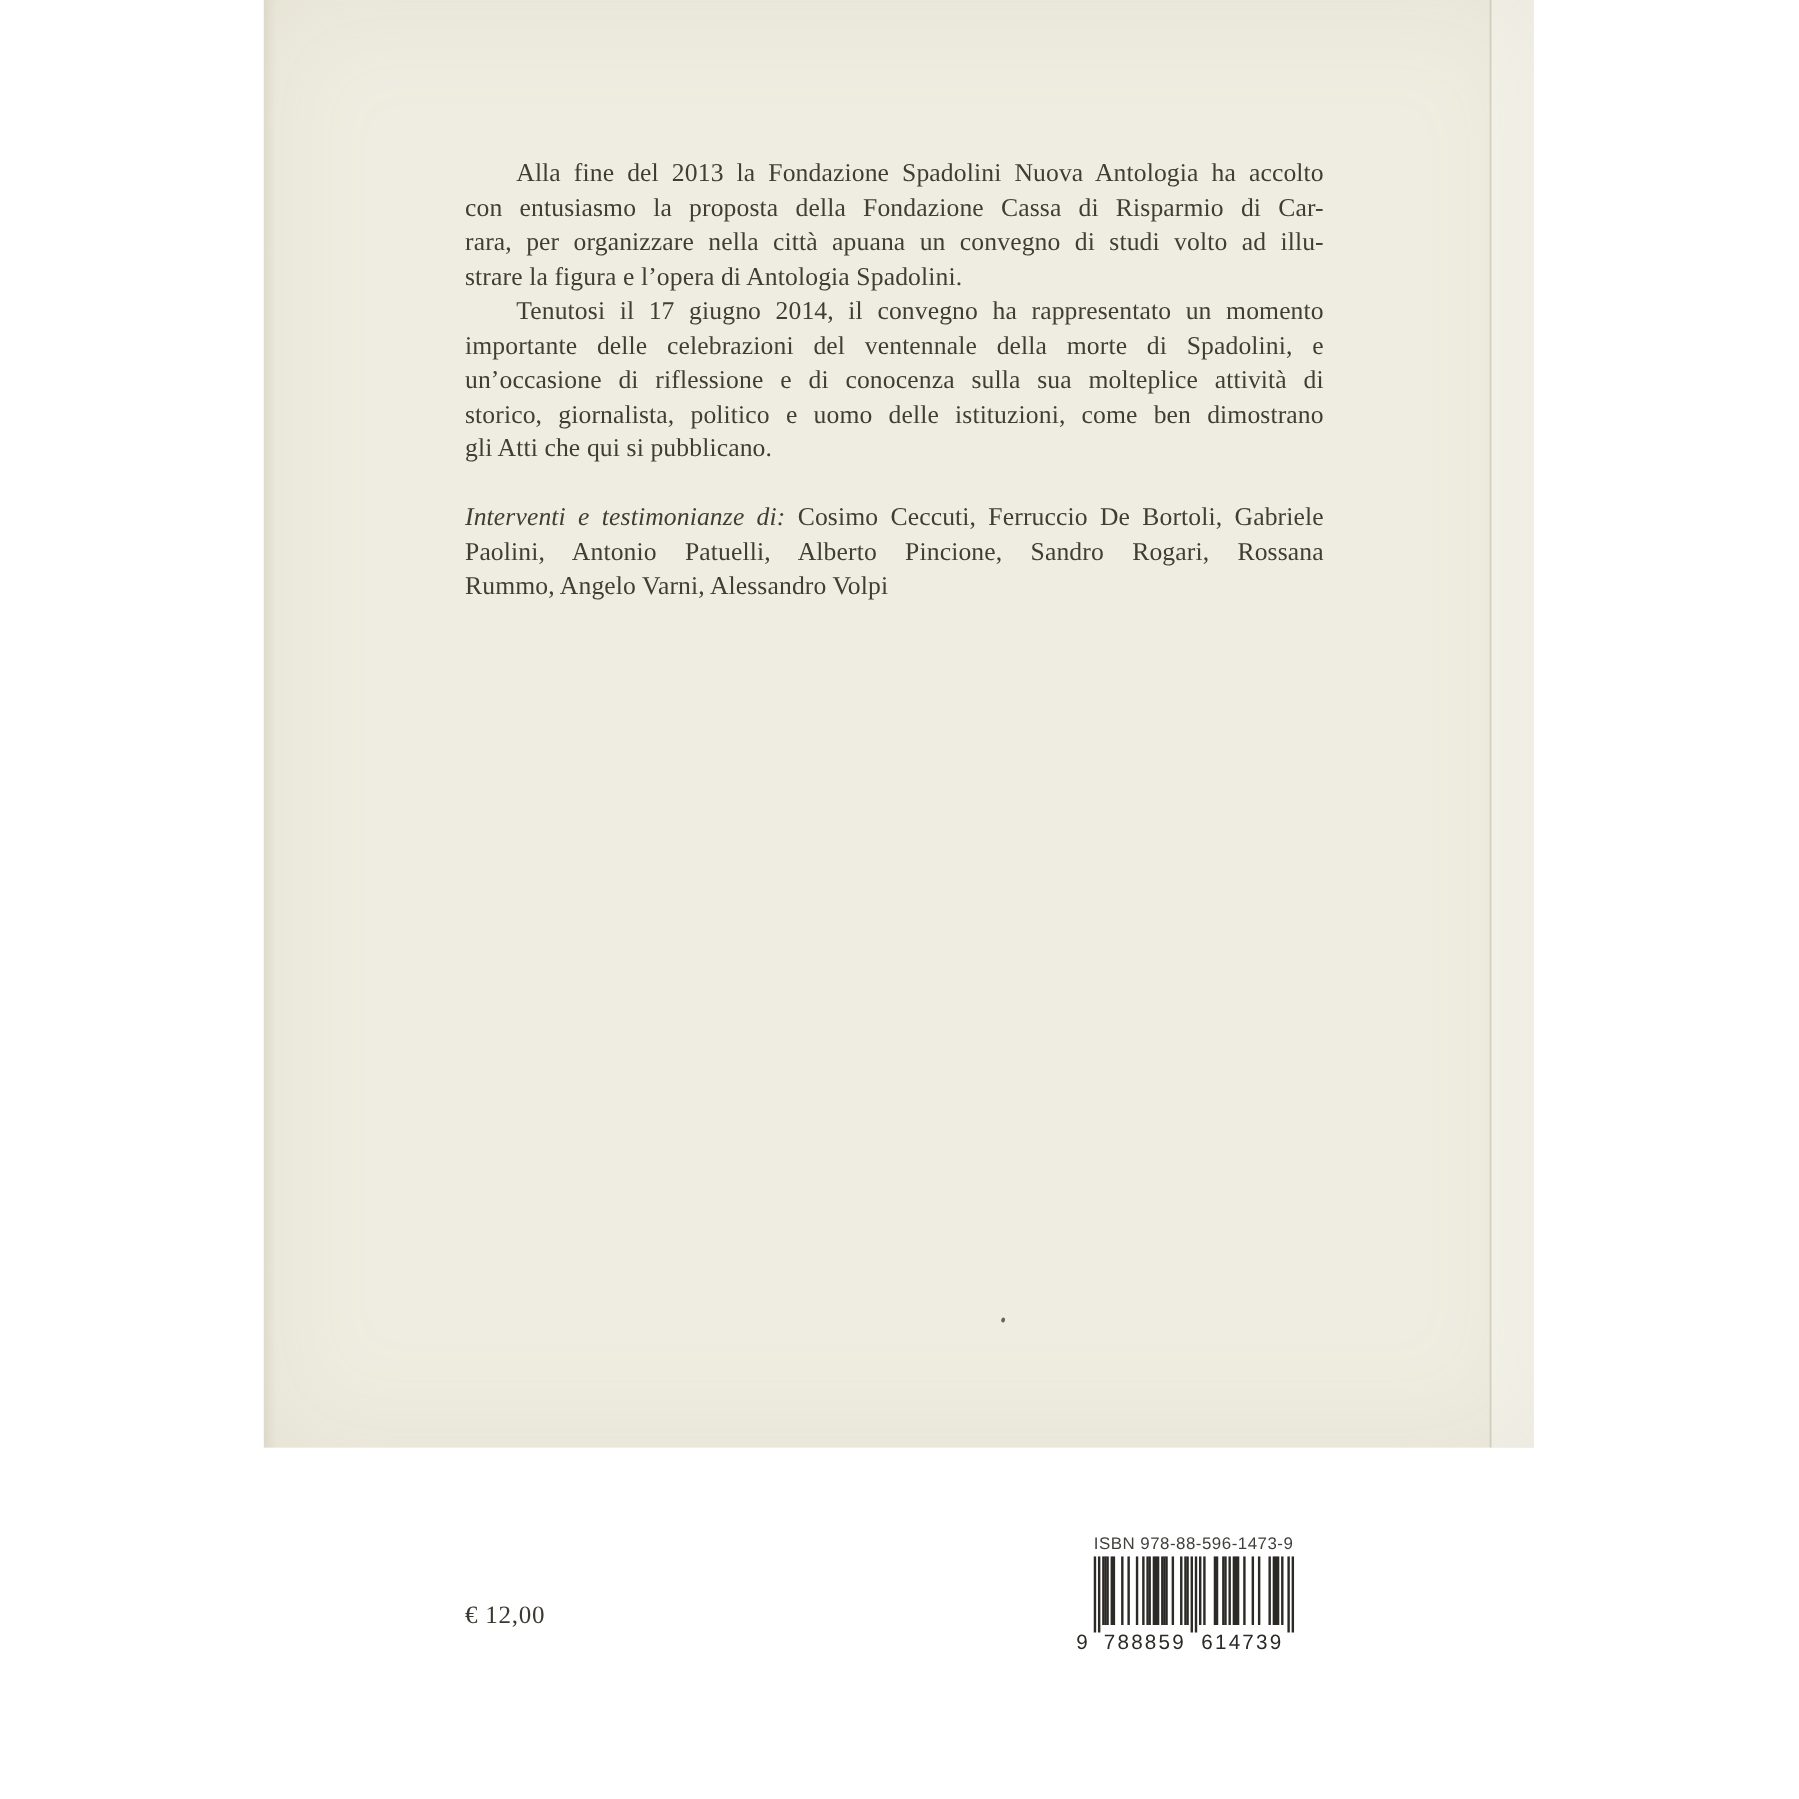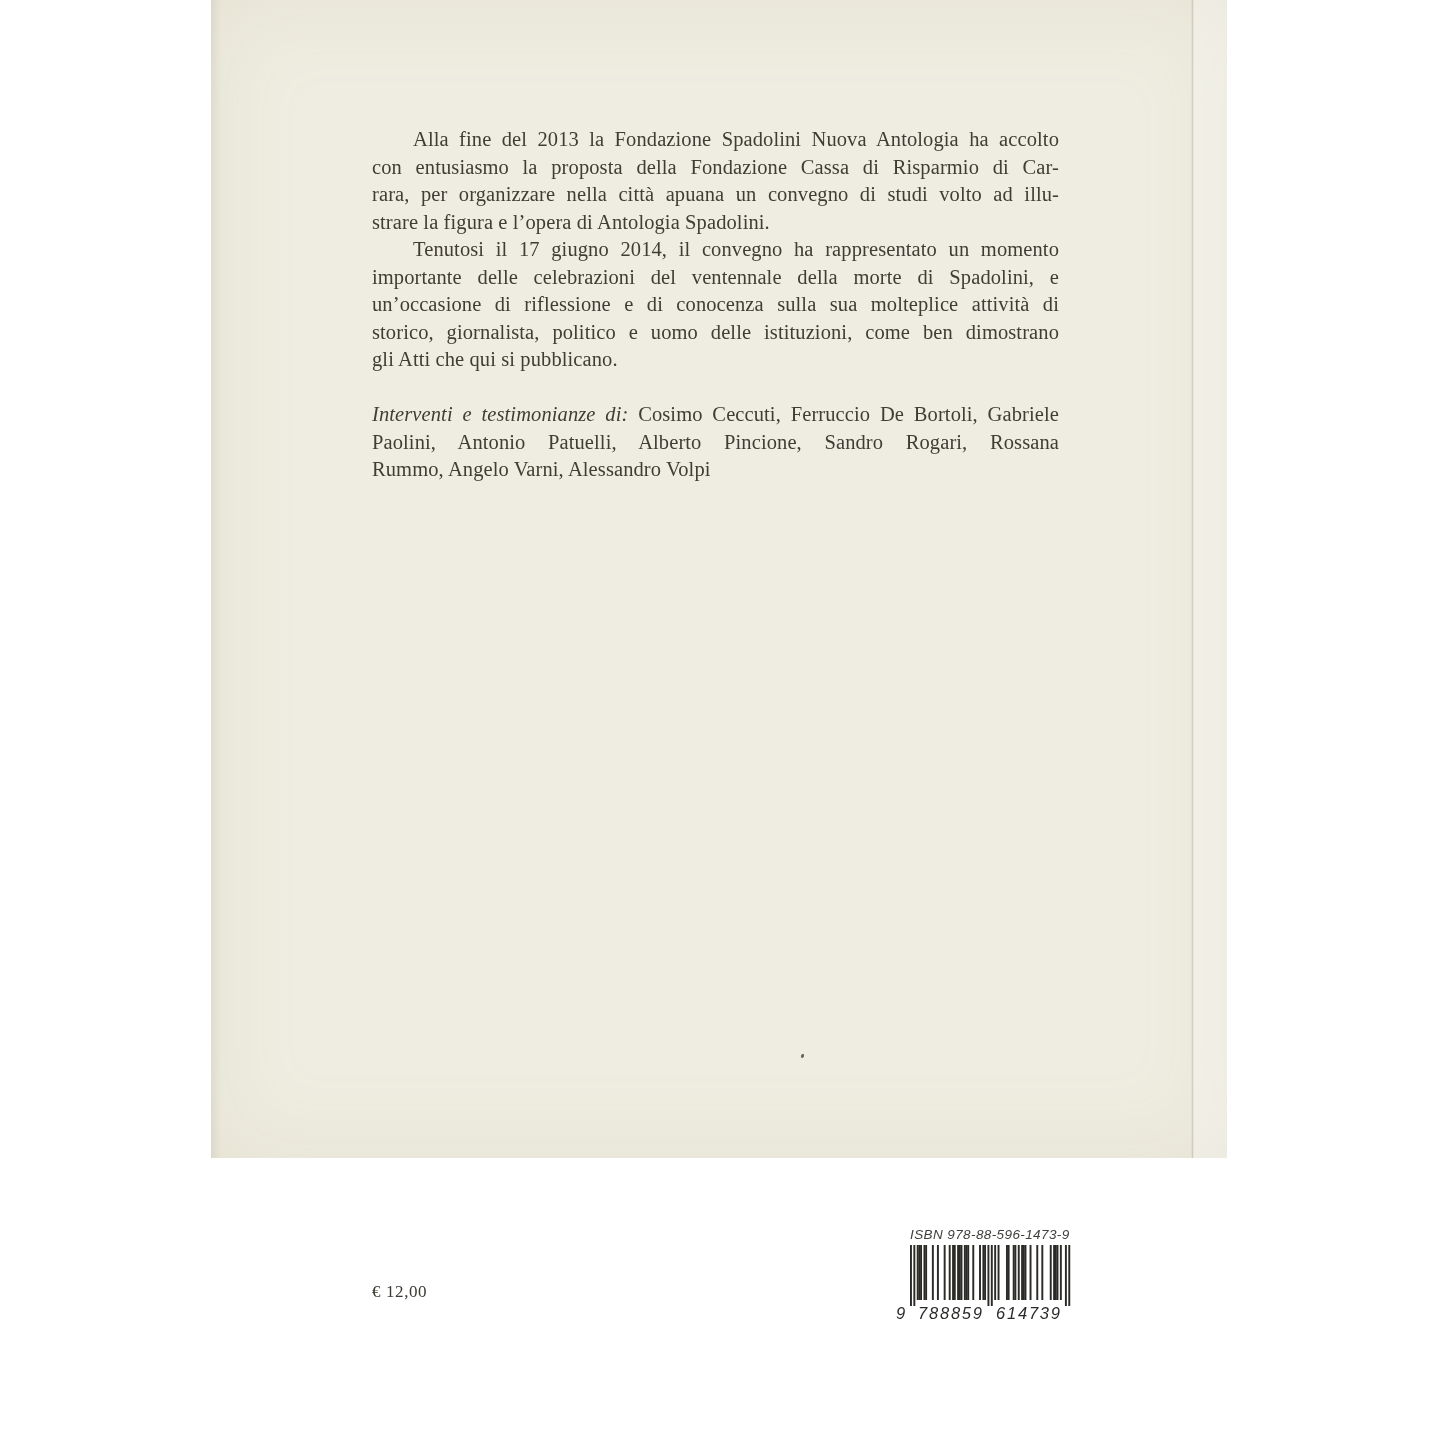--- a/index.html
+++ b/index.html
@@ -64,31 +64,30 @@
     text-align: left;
     text-align-last: left;
   }
   .line.indent { text-indent: 41px; }
   .it { font-style: italic; }
   .contributors { margin-top: 27.5px; }
   .price {
     position: absolute;
     left: 161px;
     top: 1279px;
-    font-size: 17px;
+    font-size: 20px;
     line-height: 26px;
     color: #3c3931;
     letter-spacing: 0.6px;
   }
   .barcode-block {
     position: absolute;
-    left: 679px;
+    left: 644px;
     top: 1227px;
     width: 200px;
-    font-style: italic;
   }
   .isbn-label {
     font-family: "Liberation Sans", sans-serif;
     font-size: 13.5px;
     line-height: 16px;
     letter-spacing: 0.4px;
     color: #403f3c;
     padding-left: 20px;
     white-space: nowrap;
   }

